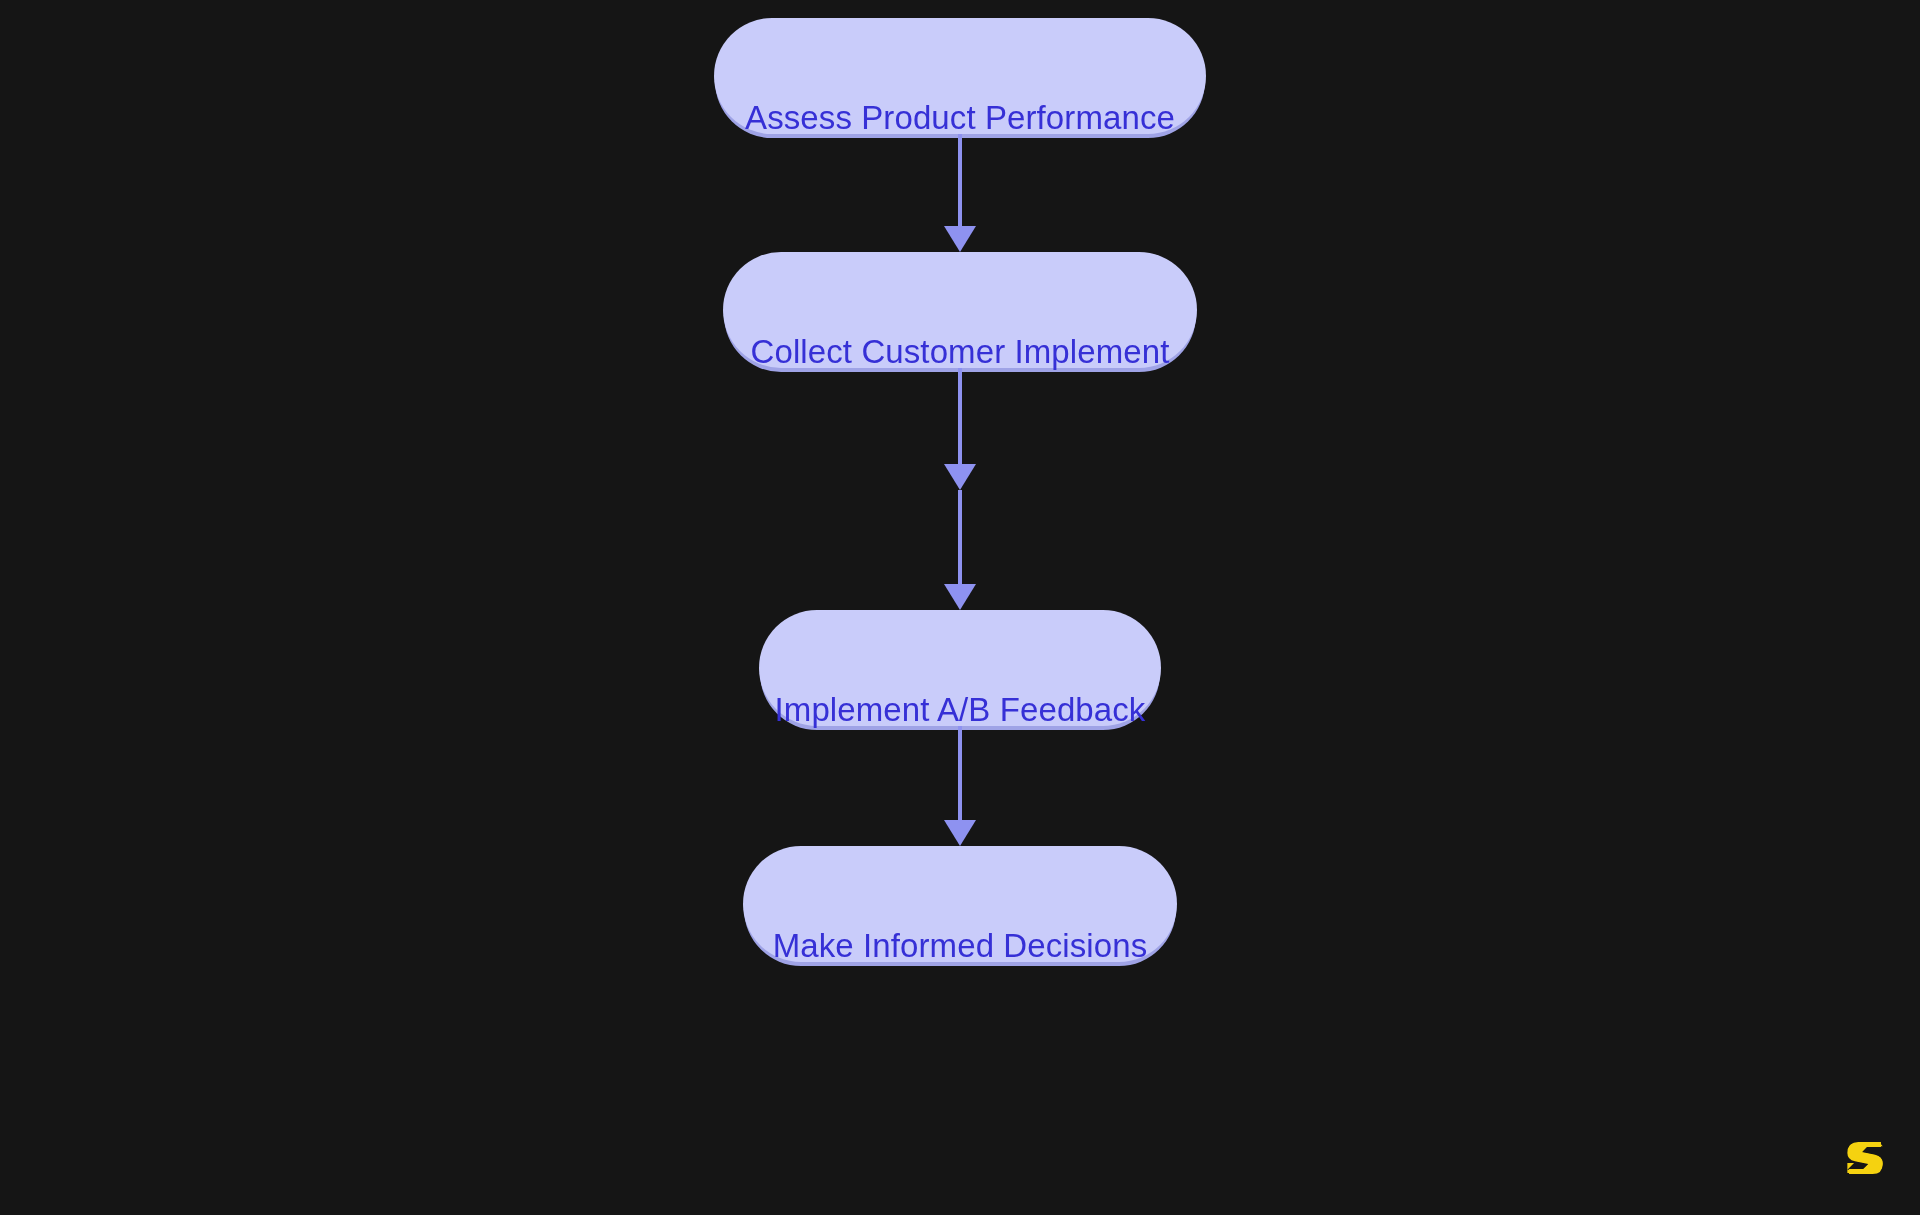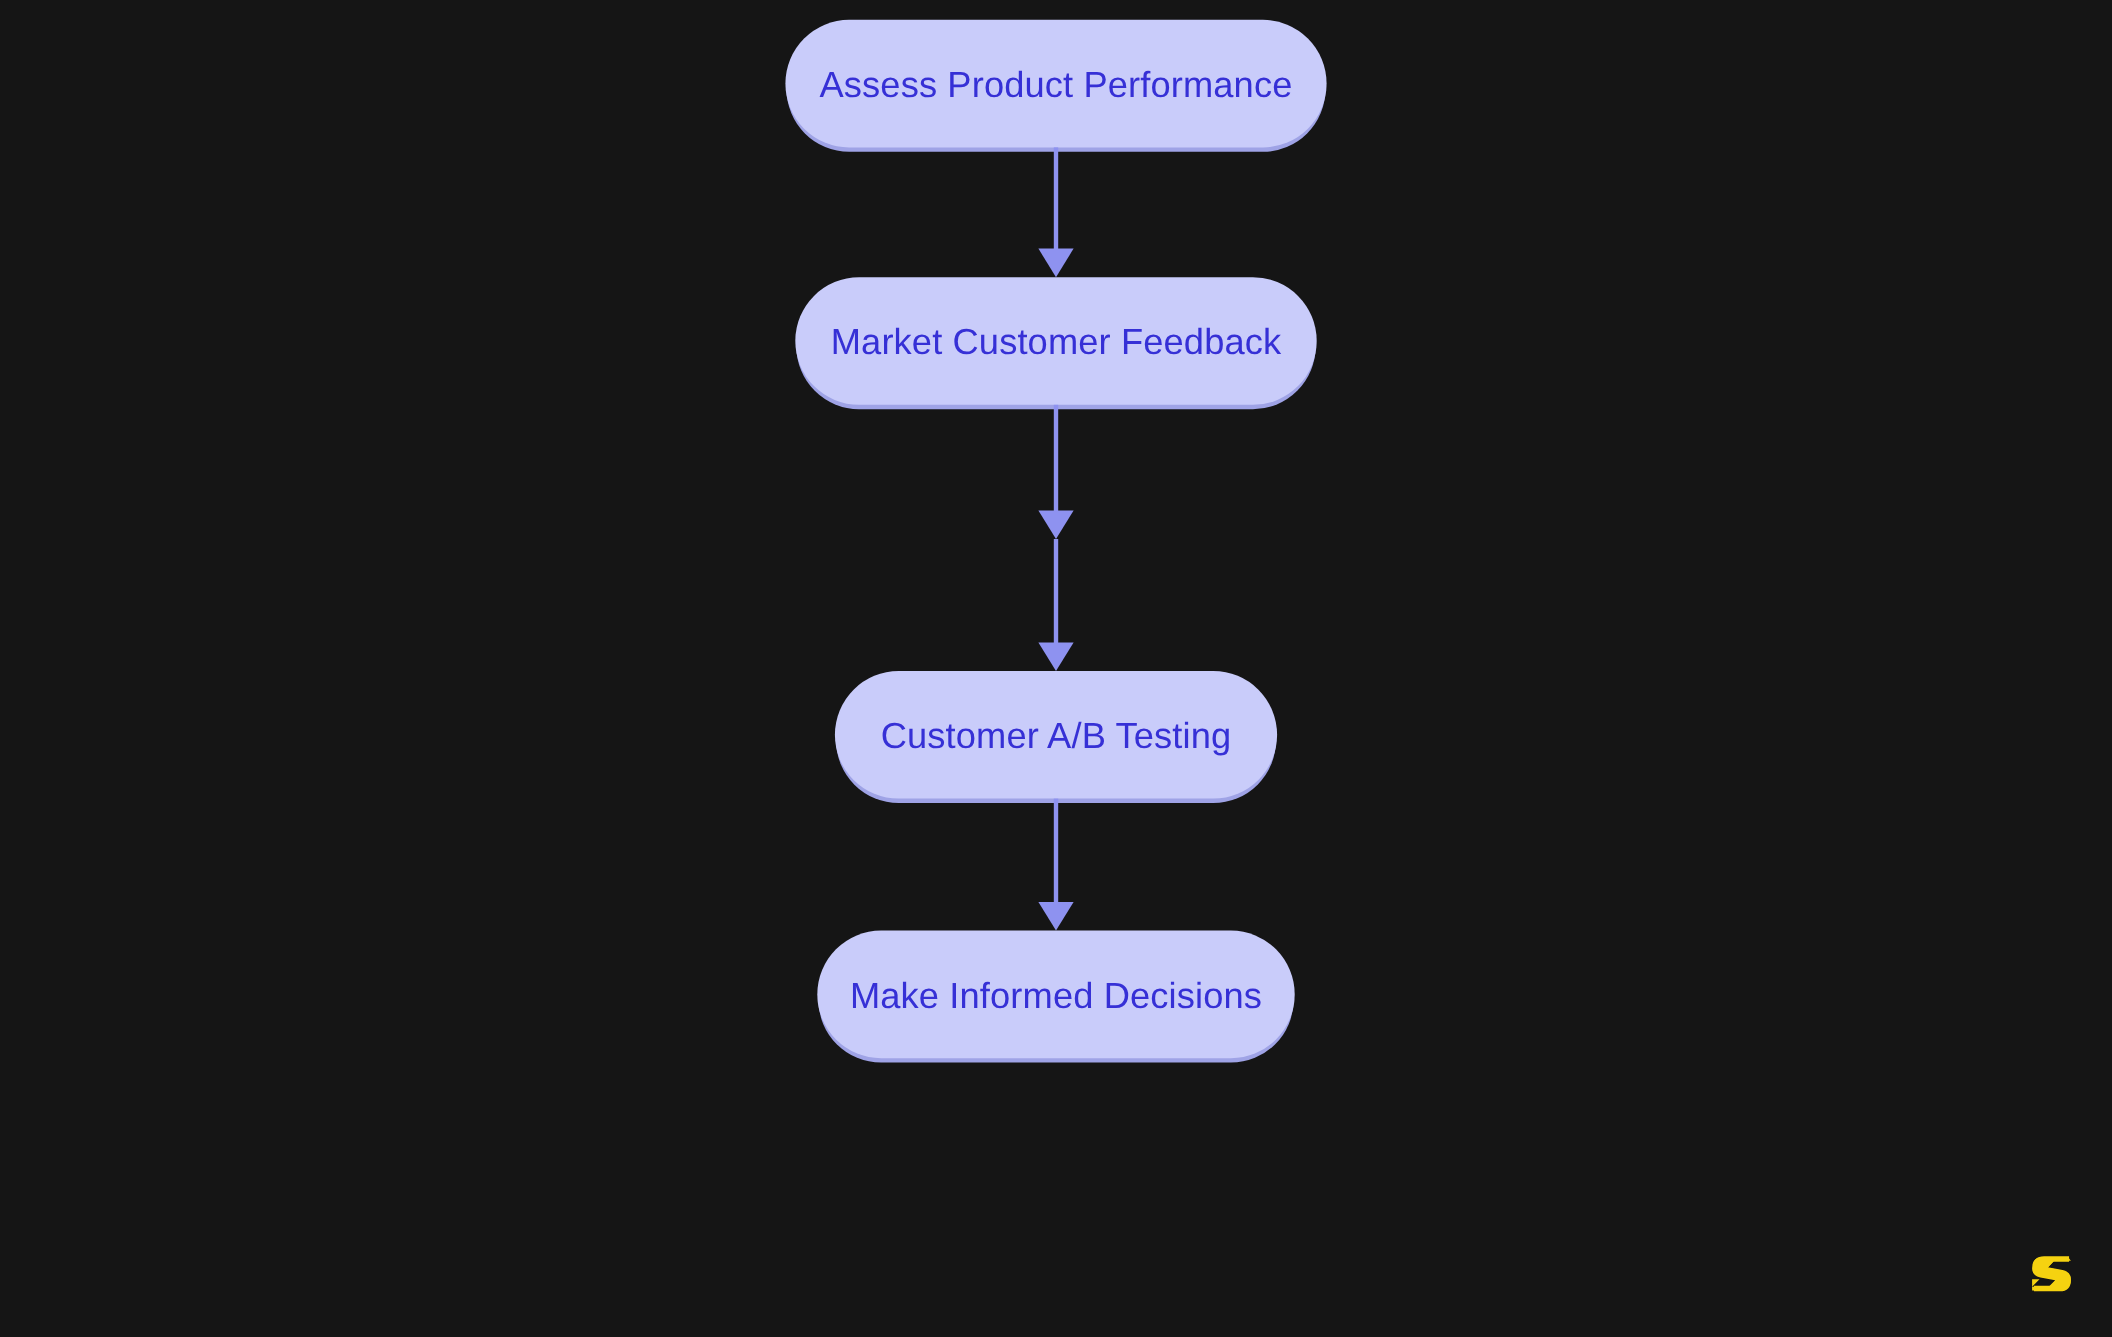--- a/index.html
+++ b/index.html
@@ -36,21 +36,21 @@
 
   
   .node {
     position: relative;
     box-sizing: border-box;
     height: 116px;
     border-radius: 58px;
     background: #C9CCFA;
     box-shadow: 0 5px 0 -1px #9fa3e6;
     display: flex;
-    align-items: center;
+    align-items: flex-end;
     justify-content: center;
     flex: 0 0 auto;
   }
   .node-label {
     color: #3630D6;
     font-size: 33px;
     font-weight: 400;
     letter-spacing: 0.1px;
     white-space: nowrap;
     line-height: 1;
@@ -118,36 +118,36 @@
     <div class="node node-w1">
       <span class="node-label">Assess Product Performance</span>
     </div>
 
     <div class="connector conn-h1">
       <div class="connector-line"></div>
       <div class="connector-head"></div>
     </div>
 
     <div class="node node-w2">
-      <span class="node-label">Market Customer Feedback</span>
+      <span class="node-label">Collect Customer Implement</span>
     </div>
 
     <div class="connector conn-h2">
       <div class="connector-line"></div>
       <div class="connector-head"></div>
     </div>
 
 
     <div class="connector conn-h3">
       <div class="connector-line"></div>
       <div class="connector-head"></div>
     </div>
 
     <div class="node node-w4">
-      <span class="node-label">Customer A/B Testing</span>
+      <span class="node-label">Implement A/B Feedback</span>
     </div>
 
     <div class="connector conn-h4">
       <div class="connector-line"></div>
       <div class="connector-head"></div>
     </div>
 
     <div class="node node-w5">
       <span class="node-label">Make Informed Decisions</span>
     </div>

